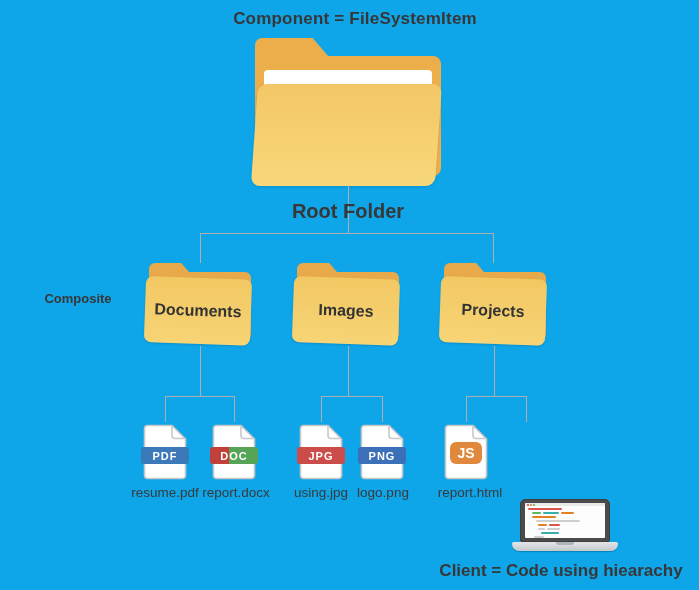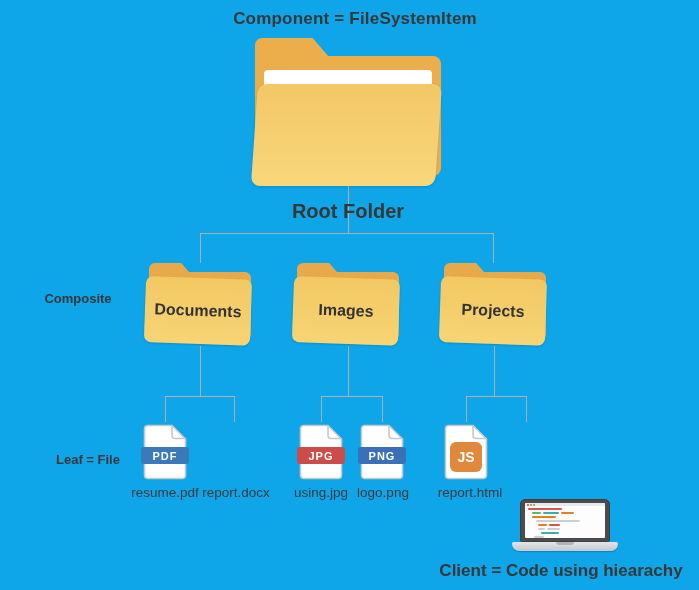--- a/index.html
+++ b/index.html
@@ -29,21 +29,21 @@
   .f-name { font-size:16px; font-weight:600; color:#333; }
 
   
   .file { position:absolute; width:44px; height:56px; }
   .file svg { position:absolute; left:0; top:0; }
   .badge { position:absolute; left:-2px; width:48px; top:23px; height:17px; border-radius:3px; color:#fff; font-weight:bold; font-size:11px; letter-spacing:1px; display:flex; align-items:center; justify-content:center; }
   .badge.pdf { background:#3b79b8; }
   .badge.doc { background:linear-gradient(90deg,#c2403a 0 40%,#56a556 40%); }
   .badge.jpg { background:#cb4c49; }
   .badge.png { background:#3b6fb8; }
-  .badge.js  { left:6px; width:32px; top:18px; height:30px; border-radius:6px; background:#e0883c; font-size:14px; letter-spacing:0; }
+  .badge.js  { left:6px; width:32px; top:18px; height:22px; border-radius:6px; background:#e0883c; font-size:14px; letter-spacing:0; }
   .badge.html{ left:2px; width:40px; top:25px; height:17px; background:#67a95c; font-size:9.5px; letter-spacing:.5px; }
   .f-lbl { position:absolute; width:100px; text-align:center; font-size:13.5px; color:#3a3a3a; }
 
   
   .laptop { position:absolute; left:512px; top:499px; width:106px; height:56px; }
   .lt-screen { position:absolute; left:8px; top:0; width:90px; height:43px; background:#4b4b4b; border:1px solid #3f3f3f; border-radius:5px 5px 2px 2px; padding:3px 4px; }
   .lt-inner { position:relative; width:100%; height:100%; background:#fdfdfd; border-radius:1px; overflow:hidden; padding:2px 3px; }
   .lt-chrome { height:3px; background:#e9e9e9; margin:-2px -3px 2px; display:flex; gap:1px; padding:1px 2px; }
   .lt-chrome i { width:2px; height:1.5px; border-radius:50%; display:block; }
   .row { display:flex; gap:2px; margin-bottom:1.6px; }
@@ -106,28 +106,34 @@
   <div class="line" style="left:348px; top:346px; width:1px; height:50px;"></div>
   <div class="line" style="left:321px; top:396px; width:61px; height:1px;"></div>
   <div class="line" style="left:321px; top:396px; width:1px; height:26px;"></div>
   <div class="line" style="left:382px; top:396px; width:1px; height:26px;"></div>
 
   <div class="line" style="left:494px; top:346px; width:1px; height:50px;"></div>
   <div class="line" style="left:466px; top:396px; width:60px; height:1px;"></div>
   <div class="line" style="left:466px; top:396px; width:1px; height:26px;"></div>
   <div class="line" style="left:526px; top:396px; width:1px; height:26px;"></div>
 
-  <div class="lbl side-lbl" style="left:28px; top:450px; width:120px;">Leaf = File</div>
 
   <div class="file" style="left:143px; top:424px;">
     <svg width="44" height="56" viewBox="0 0 44 56">
       <path d="M1.5 4.5 a3 3 0 0 1 3 -3 H29 L42.5 15 V51.5 a3 3 0 0 1 -3 3 H4.5 a3 3 0 0 1 -3 -3 Z" fill="#ffffff" stroke="#c8c8c8" stroke-width="1.6"></path>
       <path d="M29 1.5 V11.5 a3 3 0 0 0 3 3 H42.5" fill="none" stroke="#c8c8c8" stroke-width="1.6"></path>
     </svg>
     <div class="badge pdf">PDF</div>
+  </div>
+  <div class="file" style="left:212px; top:424px;">
+    <svg width="44" height="56" viewBox="0 0 44 56">
+      <path d="M1.5 4.5 a3 3 0 0 1 3 -3 H29 L42.5 15 V51.5 a3 3 0 0 1 -3 3 H4.5 a3 3 0 0 1 -3 -3 Z" fill="#ffffff" stroke="#c8c8c8" stroke-width="1.6"></path>
+      <path d="M29 1.5 V11.5 a3 3 0 0 0 3 3 H42.5" fill="none" stroke="#c8c8c8" stroke-width="1.6"></path>
+    </svg>
+    <div class="badge doc">DOC</div>
   </div>
   <div class="file" style="left:299px; top:424px;">
     <svg width="44" height="56" viewBox="0 0 44 56">
       <path d="M1.5 4.5 a3 3 0 0 1 3 -3 H29 L42.5 15 V51.5 a3 3 0 0 1 -3 3 H4.5 a3 3 0 0 1 -3 -3 Z" fill="#ffffff" stroke="#c8c8c8" stroke-width="1.6"></path>
       <path d="M29 1.5 V11.5 a3 3 0 0 0 3 3 H42.5" fill="none" stroke="#c8c8c8" stroke-width="1.6"></path>
     </svg>
     <div class="badge jpg">JPG</div>
   </div>
   <div class="file" style="left:360px; top:424px;">
     <svg width="44" height="56" viewBox="0 0 44 56">

